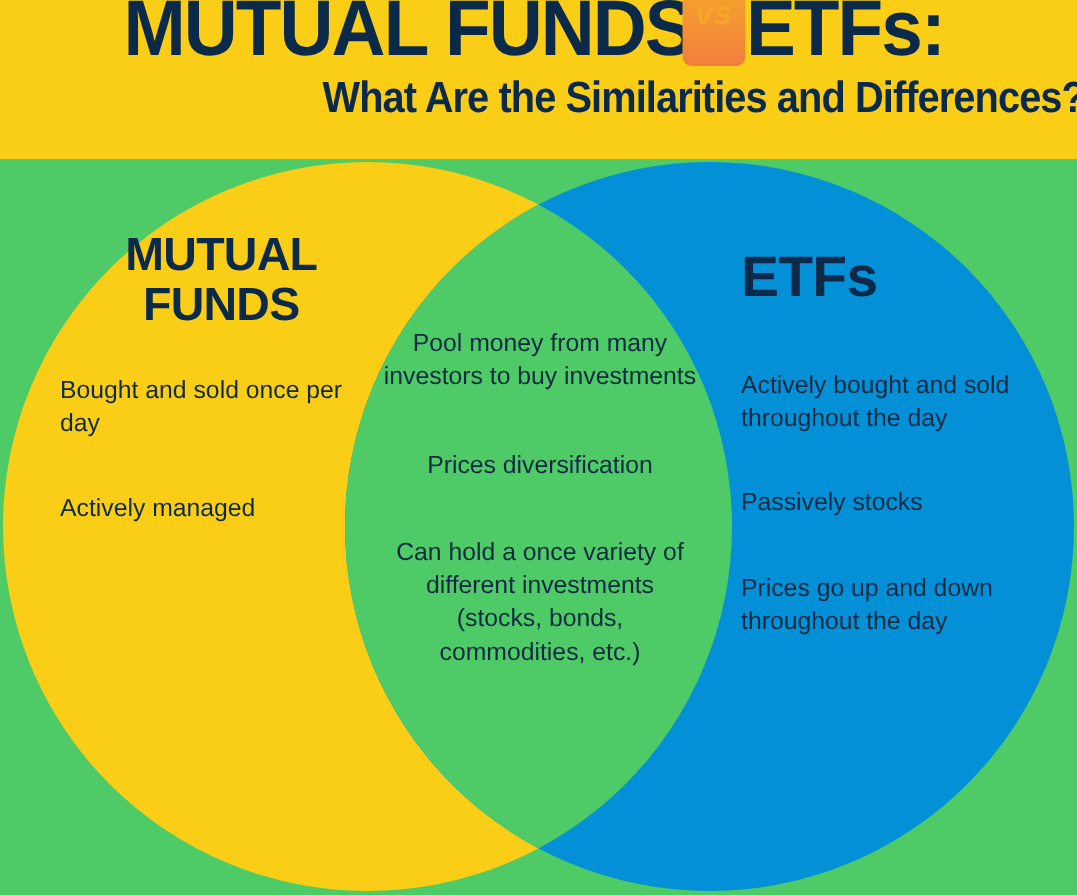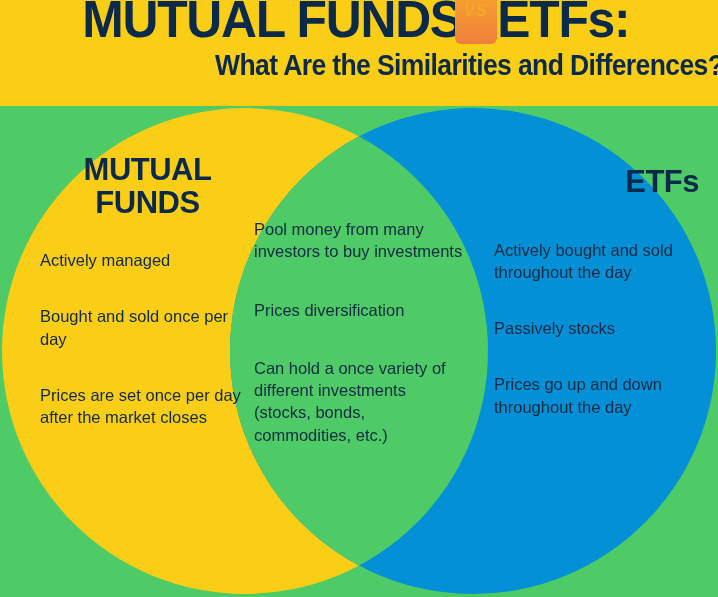--- a/index.html
+++ b/index.html
@@ -145,32 +145,33 @@
     font-size:31px;
     text-align:center;
     margin-bottom:30px;
   }
   .col-left .col-item { margin-bottom:34px; }
 
   
   .col-center {
     left:254px; top:112px;
     width:212px;
+    text-align:center;
   }
   .col-center .col-item { margin-bottom:36px; }
 
   
   .col-right {
     left:494px; top:60px;
     width:205px;
     text-align:left;
   }
   .col-right .col-heading {
-    font-size:31px;
-    text-align:right;
+    font-size:38px;
+    text-align:left;
     margin-bottom:40px;
   }
   .col-right .col-item { margin-bottom:34px;margin-top:25px; }
 </style>
 </head>
 <body>
 
 <div id="infographic">
 
   <div class="header">
@@ -187,23 +188,22 @@
   <div class="stage">
 
     <div class="circle circle-left"></div>
     <div class="circle circle-right"></div>
     <div class="lens">
       <div class="lens-inner"></div>
     </div>
 
     <div class="col col-left">
       <div class="col-heading">MUTUAL FUNDS</div>
+      <div class="col-item">Bought and sold once per day</div>
       <div class="col-item">Actively managed</div>
-      <div class="col-item">Bought and sold once per day</div>
-      <div class="col-item">Prices are set once per day after the market closes</div>
     </div>
 
     <div class="col col-center">
       <div class="col-item">Pool money from many investors to buy investments</div>
       <div class="col-item">Prices diversification</div>
       <div class="col-item">Can hold a once variety of different investments (stocks, bonds, commodities, etc.)</div>
     </div>
 
     <div class="col col-right">
       <div class="col-heading">ETFs</div>

